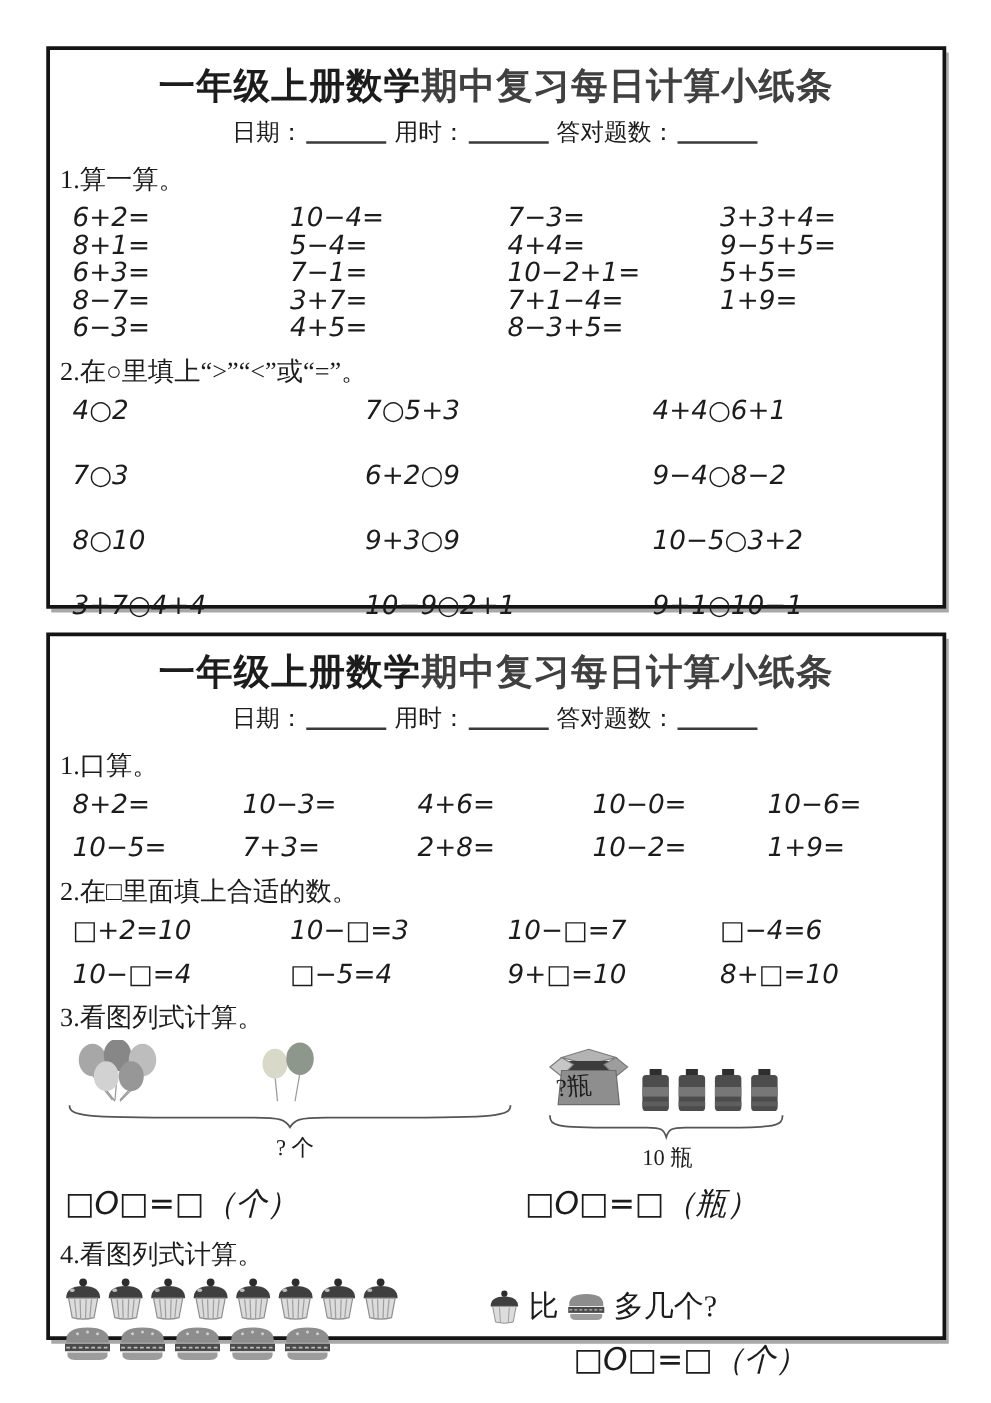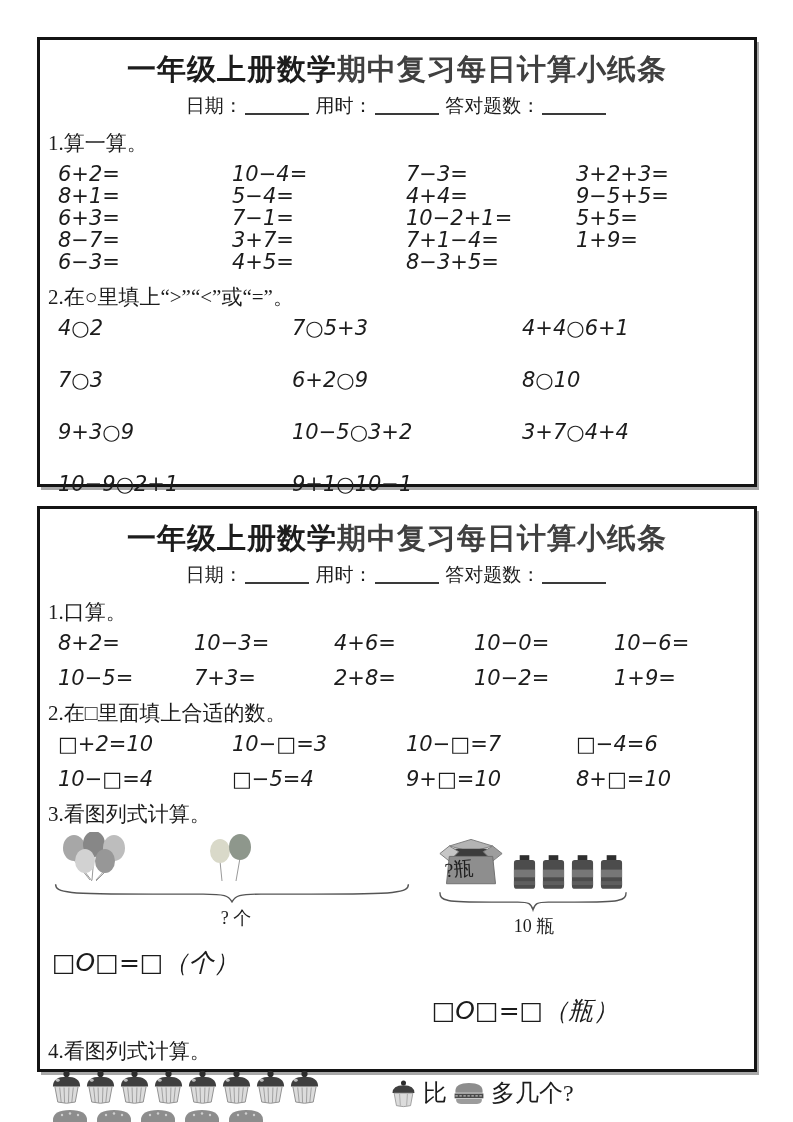--- a/index.html
+++ b/index.html
@@ -34,21 +34,21 @@
   .figR{width:192px;margin-left:18px;}
   .balloon-strip{height:50px;display:flex;align-items:flex-end;}
   .brace{display:block;}
   .brace-label{font-size:18px;text-align:center;margin-top:2px;}
   .boxrow{display:flex;align-items:flex-end;gap:8px;height:58px;}
   .bottles{display:flex;gap:4px;align-items:flex-end;}
 
   .eqrow{display:flex;margin-top:8px;}
   .equation{font-family:"DejaVu Sans","Liberation Sans",sans-serif;font-style:italic;font-size:25px;}
   .eqL{width:368px;margin-left:12px;}
-  .eqR{width:210px;text-align:center;margin-top:48px;}
+  .eqR{width:210px;}
 
   .q4row{display:flex;margin-top:2px;}
   .q4icons{width:340px;margin-left:10px;}
   .cupcakes{display:flex;gap:1px;}
   .burgers{display:flex;gap:4px;margin-top:3px;}
   .q4right{flex:1;padding-top:8px;}
   .compare{font-size:24px;display:flex;align-items:center;gap:6px;}
   .q4eq{margin-top:10px;text-align:center;padding-right:40px;}
   .icon{display:inline-block;line-height:0;}
 </style>
@@ -62,21 +62,21 @@
   <div class="dateline">
     <span>日期：</span><span class="blank"></span>
     <span>用时：</span><span class="blank"></span>
     <span>答对题数：</span><span class="blank"></span>
   </div>
   <div class="qhead">1.算一算。</div>
   <div class="grid g1">
       <span class="prob">6+2=</span>
       <span class="prob">10−4=</span>
       <span class="prob">7−3=</span>
-      <span class="prob">3+2+3=</span>
+      <span class="prob">3+3+4=</span>
       <span class="prob">8+1=</span>
       <span class="prob">5−4=</span>
       <span class="prob">4+4=</span>
       <span class="prob">9−5+5=</span>
       <span class="prob">6+3=</span>
       <span class="prob">7−1=</span>
       <span class="prob">10−2+1=</span>
       <span class="prob">5+5=</span>
       <span class="prob">8−7=</span>
       <span class="prob">3+7=</span>
@@ -86,20 +86,21 @@
       <span class="prob">4+5=</span>
       <span class="prob">8−3+5=</span>
     </div>
   <div class="qhead">2.在○里填上“&gt;”“&lt;”或“=”。</div>
   <div class="grid g2">
       <span class="prob">4○2</span>
       <span class="prob">7○5+3</span>
       <span class="prob">4+4○6+1</span>
       <span class="prob">7○3</span>
       <span class="prob">6+2○9</span>
+      <span class="prob">9−4○8−2</span>
       <span class="prob">8○10</span>
       <span class="prob">9+3○9</span>
       <span class="prob">10−5○3+2</span>
       <span class="prob">3+7○4+4</span>
       <span class="prob">10−9○2+1</span>
       <span class="prob">9+1○10−1</span>
     </div>
 </div>
 
 <div class="sheet" id="sheet2">

